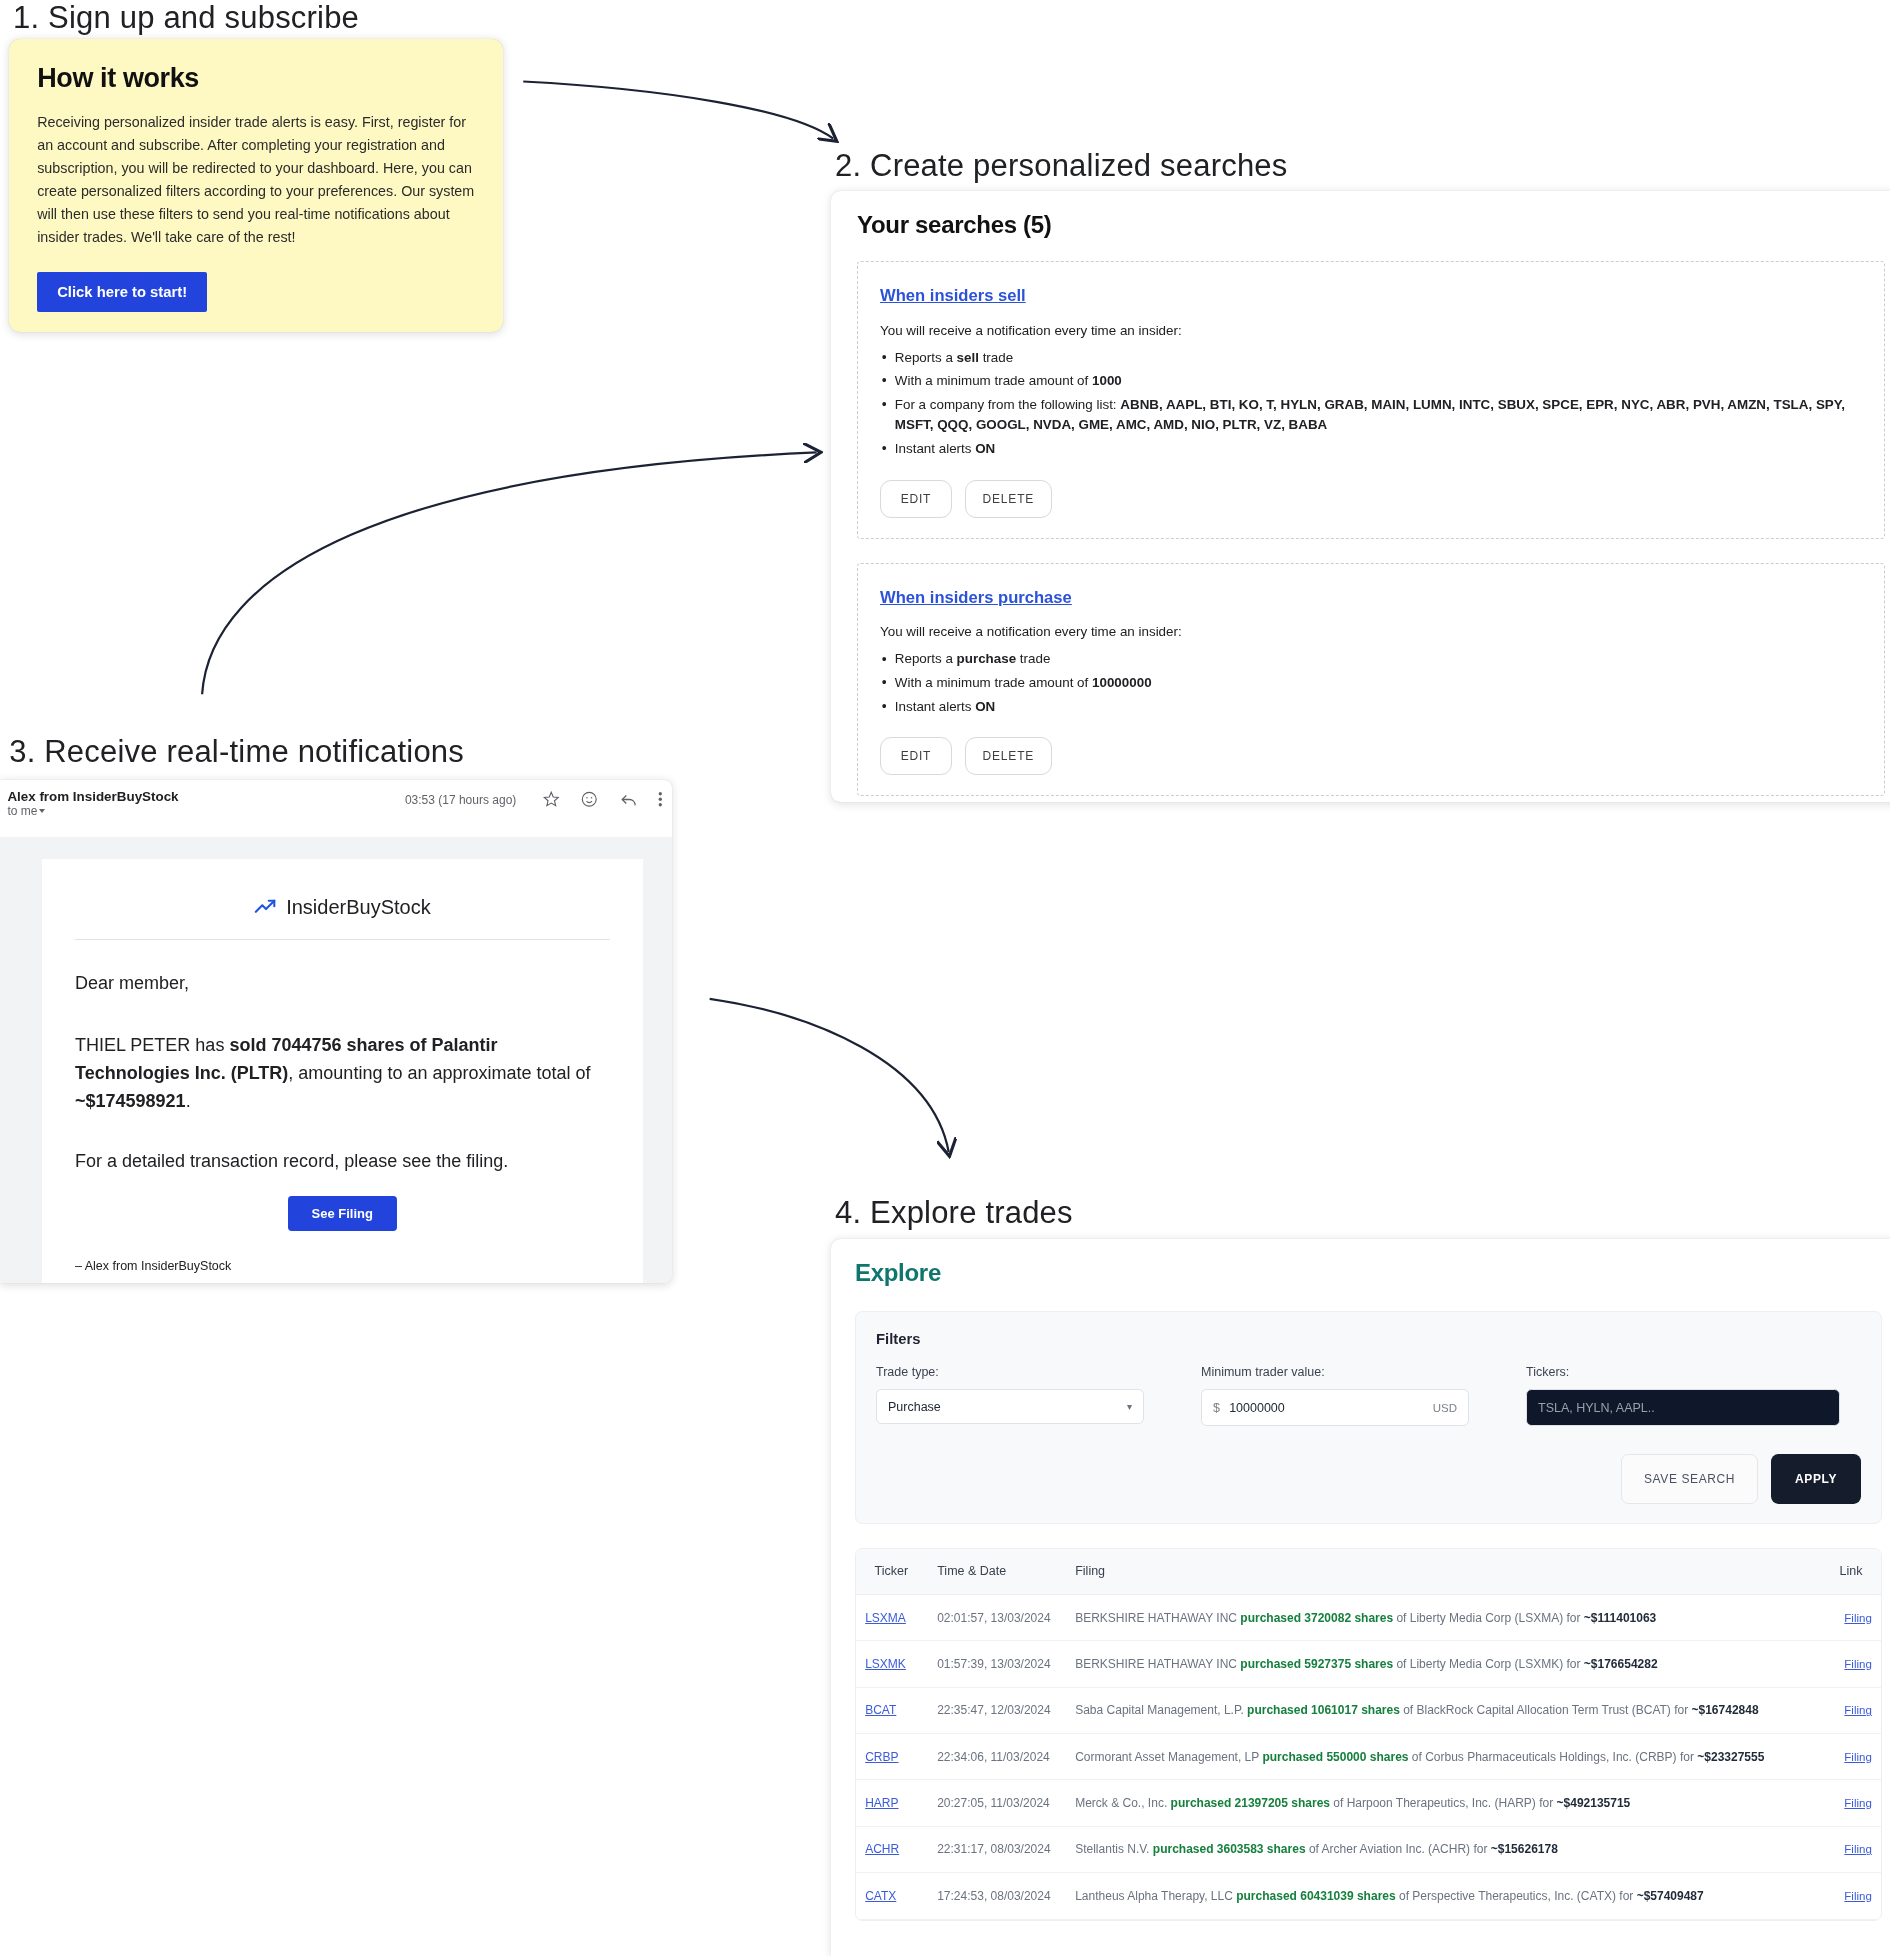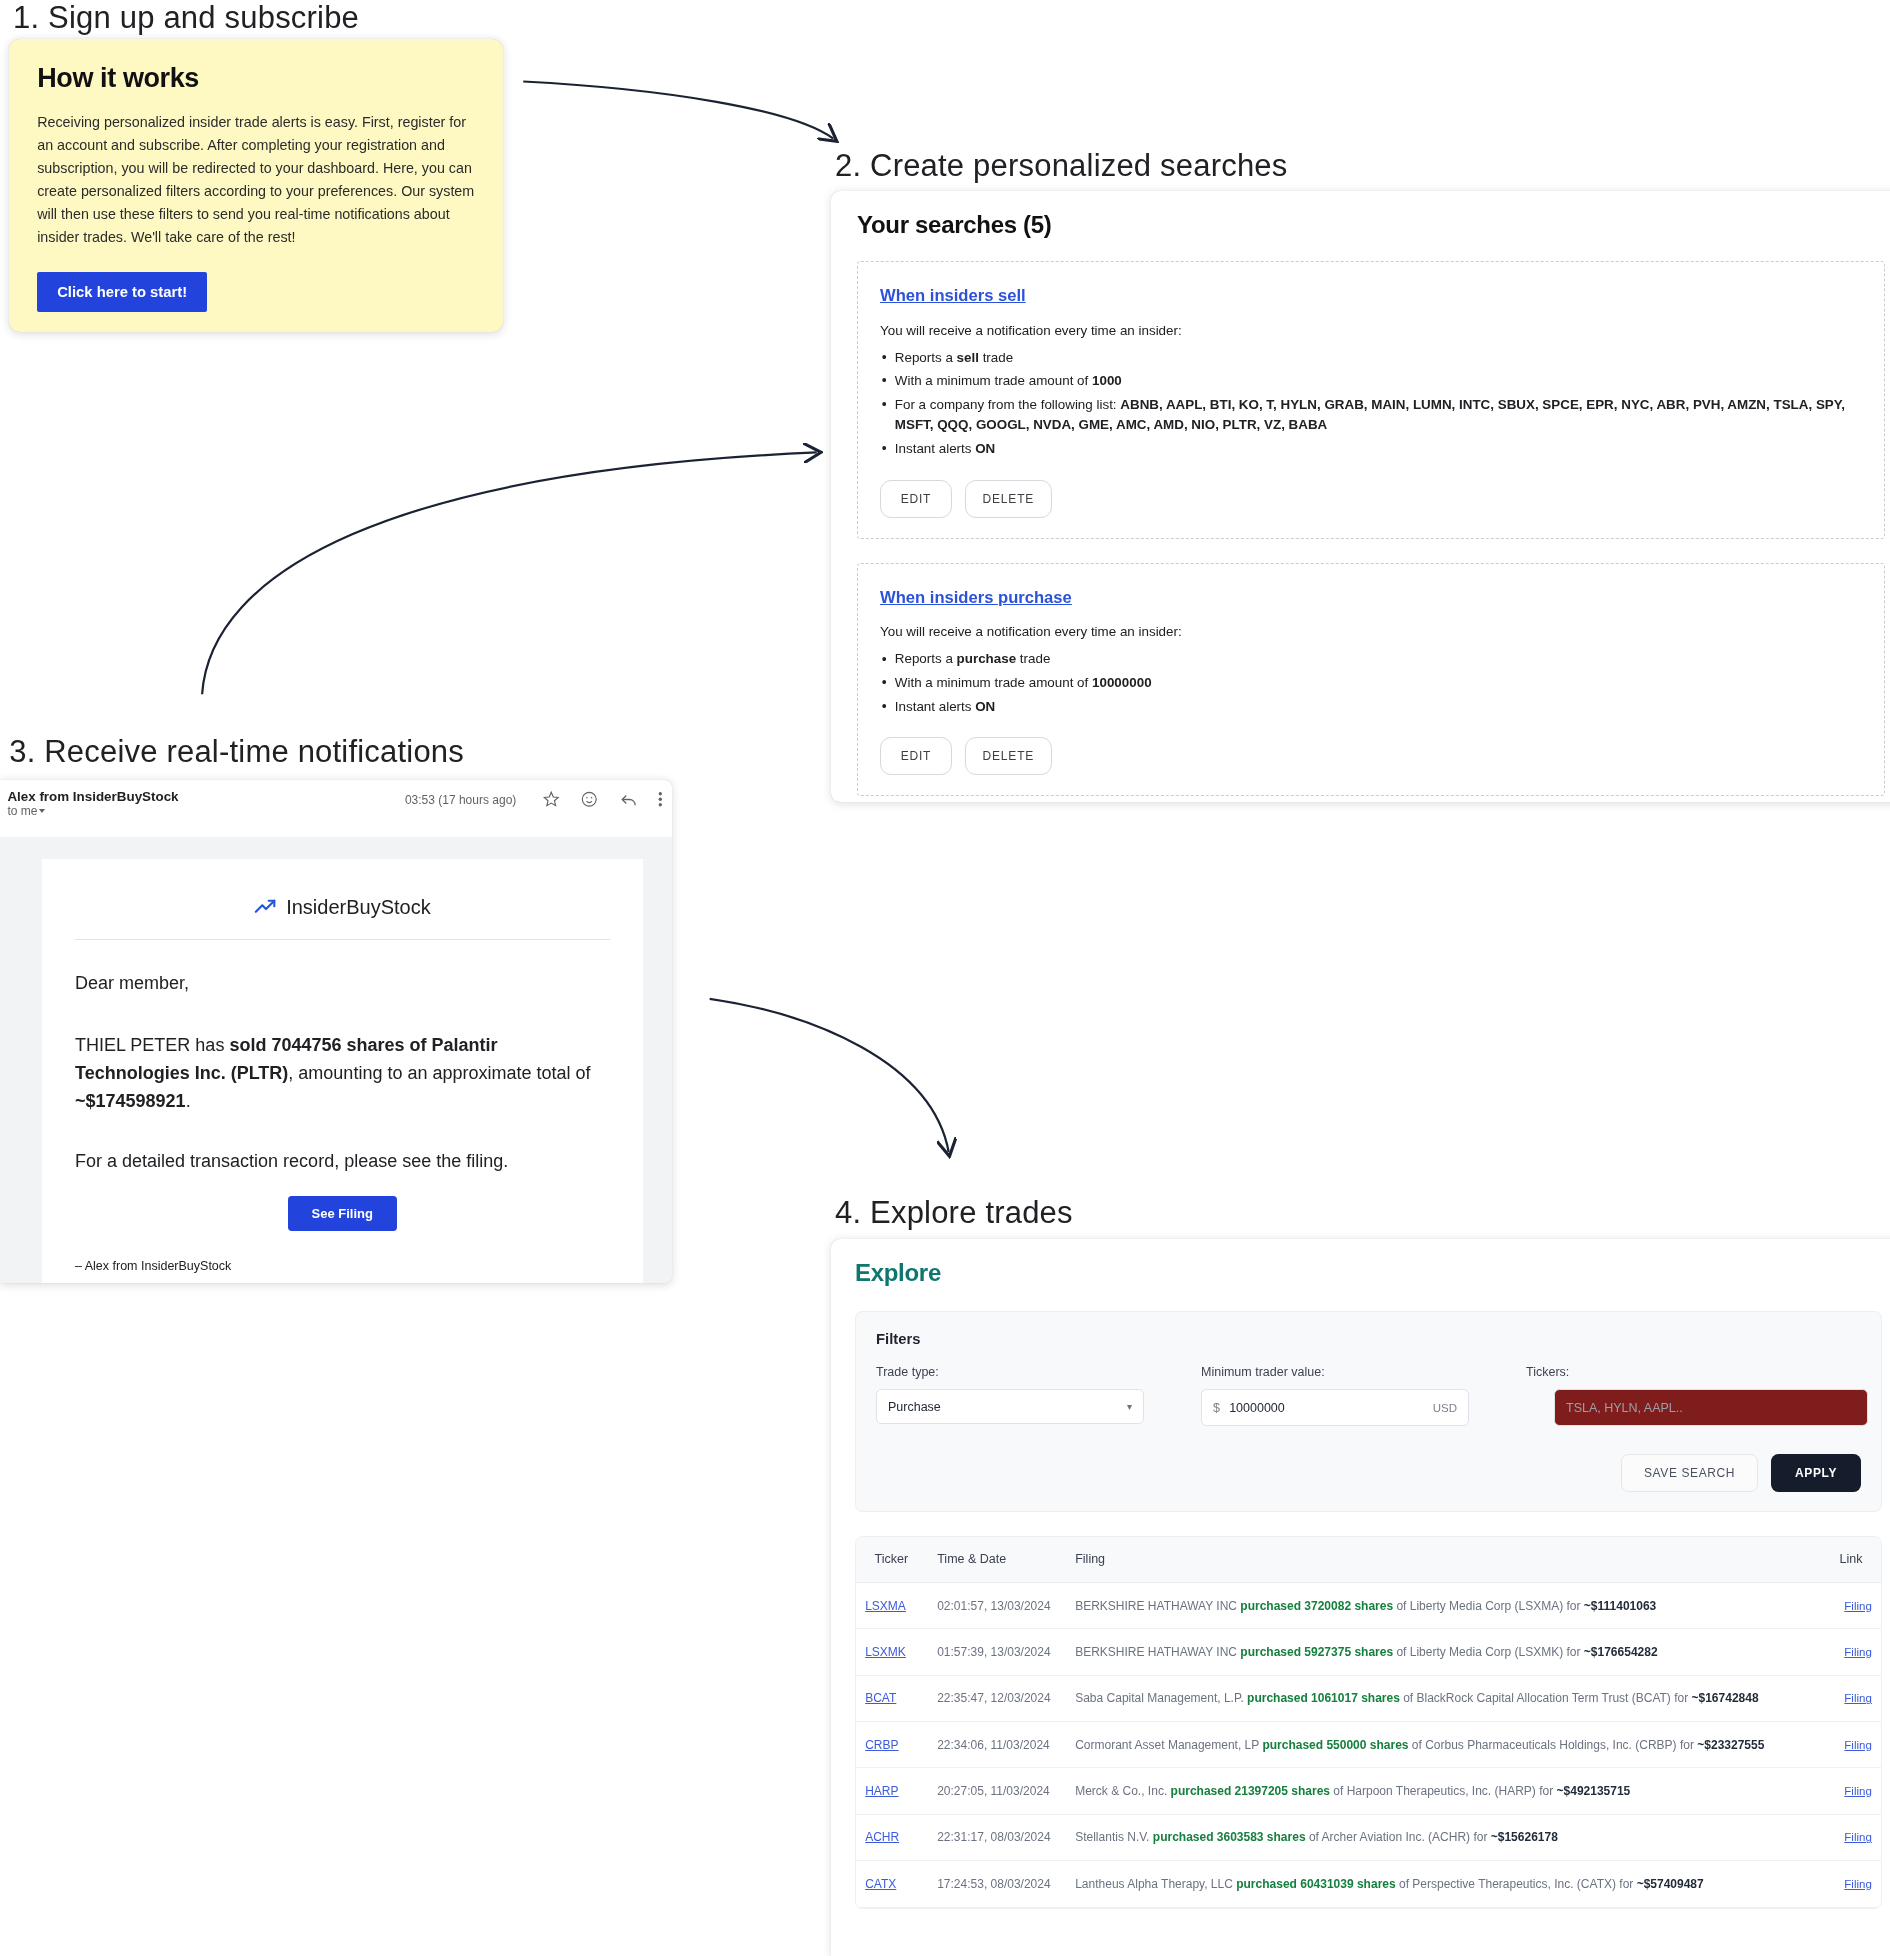--- a/index.html
+++ b/index.html
@@ -198,36 +198,36 @@
     width: 268px; height: 37px;
     background: #fff; border: 0.9px solid #dfe2e8; border-radius: 5.5px;
     display: flex; align-items: center; justify-content: space-between;
     padding: 0 11px; font-size: 12.5px; color: #222a36;
   }
   .money-left { display: flex; align-items: center; gap: 9.2px; }
   .money-sym { color: #7b818c; }
   .money-cur { color: #7b818c; font-size: 11.5px; }
   .ticker-box {
     width: 314px; height: 37px;
-    background: #7f1d1d; border: 0.9px solid #dfe2e8; border-radius: 5.5px;
+    background: #0f172a; border: 0.9px solid #dfe2e8; border-radius: 5.5px;
     display: flex; align-items: center; padding: 0 11px;
-    font-size: 12.5px; color: #9aa0aa; margin-left: 28px;
+    font-size: 12.5px; color: #9aa0aa;
   }
   .actions-row {
     display: flex; justify-content: flex-end; gap: 13px;
     margin-top: 28px;
   }
   .btn-save {
     background: #fbfbfc; border: 0.9px solid #e4e6eb; border-radius: 7.4px;
     padding: 11px 22px; font-size: 12px; letter-spacing: 0.6px;
     color: #4a5160; cursor: pointer;
   }
   .btn-apply {
     background: #151c2c; border: none; border-radius: 7.4px;
-    padding: 12px 24px; font-size: 12px; letter-spacing: 0.6px;
+    padding: 18px 24px; font-size: 12px; letter-spacing: 0.6px;
     color: #fff; font-weight: 600; cursor: pointer;
   }
 
   .trades-card {
     margin-top: 24px;
     border: 0.9px solid #eceef2;
     border-radius: 7.4px;
     overflow: hidden;
     background: #fff;
   }

